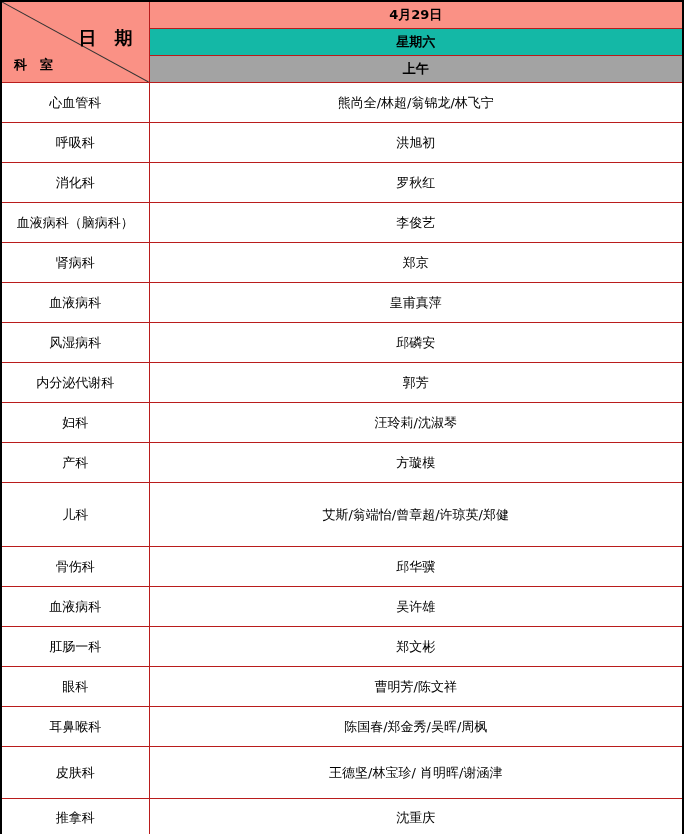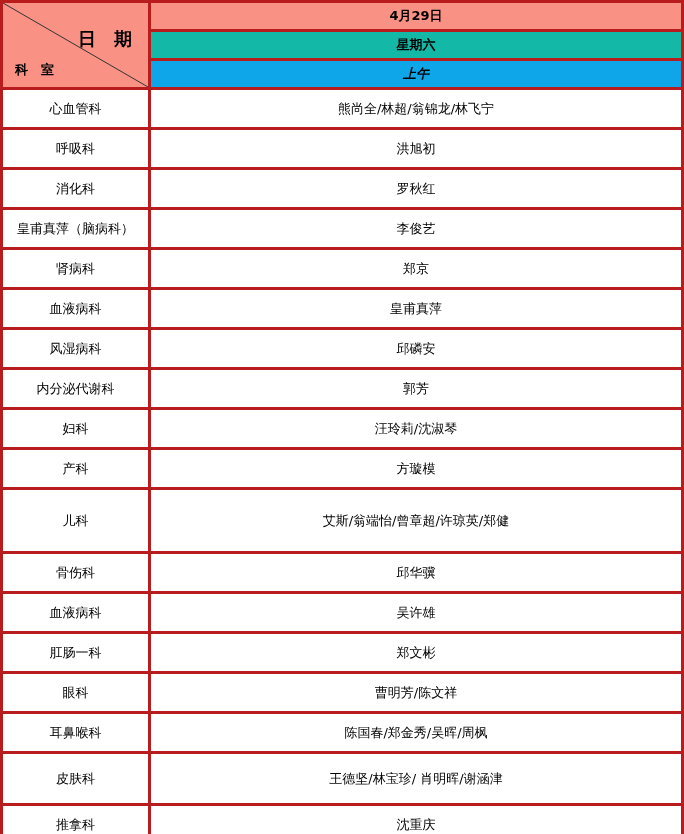--- a/index.html
+++ b/index.html
@@ -17,21 +17,21 @@
   }
   table.schedule {
     width: 684px;
     height: 834px;
     border-collapse: collapse;
     table-layout: fixed;
     box-sizing: border-box;
     border: 2px solid #000;
   }
   table.schedule td {
-    border: 3px solid #b91c1c;
+    border: 1px solid #b91c1c;
     text-align: center;
     vertical-align: middle;
     font-size: 13px;
     color: #000;
     padding: 0;
     overflow: hidden;
   }
   col.c-dept { width: 148px; }
   
   thead td.hdr {
@@ -89,38 +89,38 @@
           </svg>
           <span class="corner-top">日　期</span>
           <span class="corner-bottom">科　室</span>
         </td>
         <td class="hdr hdrbg" style="background: rgb(250, 145, 133);">4月29日</td>
       </tr>
       <tr>
         <td class="hdr hdrbg" style="background: #14b8a6;">星期六</td>
       </tr>
       <tr>
-        <td class="hdr hdrbg" style="background: #0ea5e9; font-style: italic;">上午</td>
+        <td class="hdr hdrbg" style="background: #a3a3a3;">上午</td>
       </tr>
     </thead>
     <tbody id="rows">
         <tr>
           <td>心血管科</td>
           <td>熊尚全/林超/翁锦龙/林飞宁</td>
         </tr>
         <tr>
           <td>呼吸科</td>
           <td>洪旭初</td>
         </tr>
         <tr>
           <td>消化科</td>
           <td>罗秋红</td>
         </tr>
         <tr>
-          <td>皇甫真萍（脑病科）</td>
+          <td>血液病科（脑病科）</td>
           <td>李俊艺</td>
         </tr>
         <tr>
           <td>肾病科</td>
           <td>郑京</td>
         </tr>
         <tr>
           <td>血液病科</td>
           <td>皇甫真萍</td>
         </tr>

